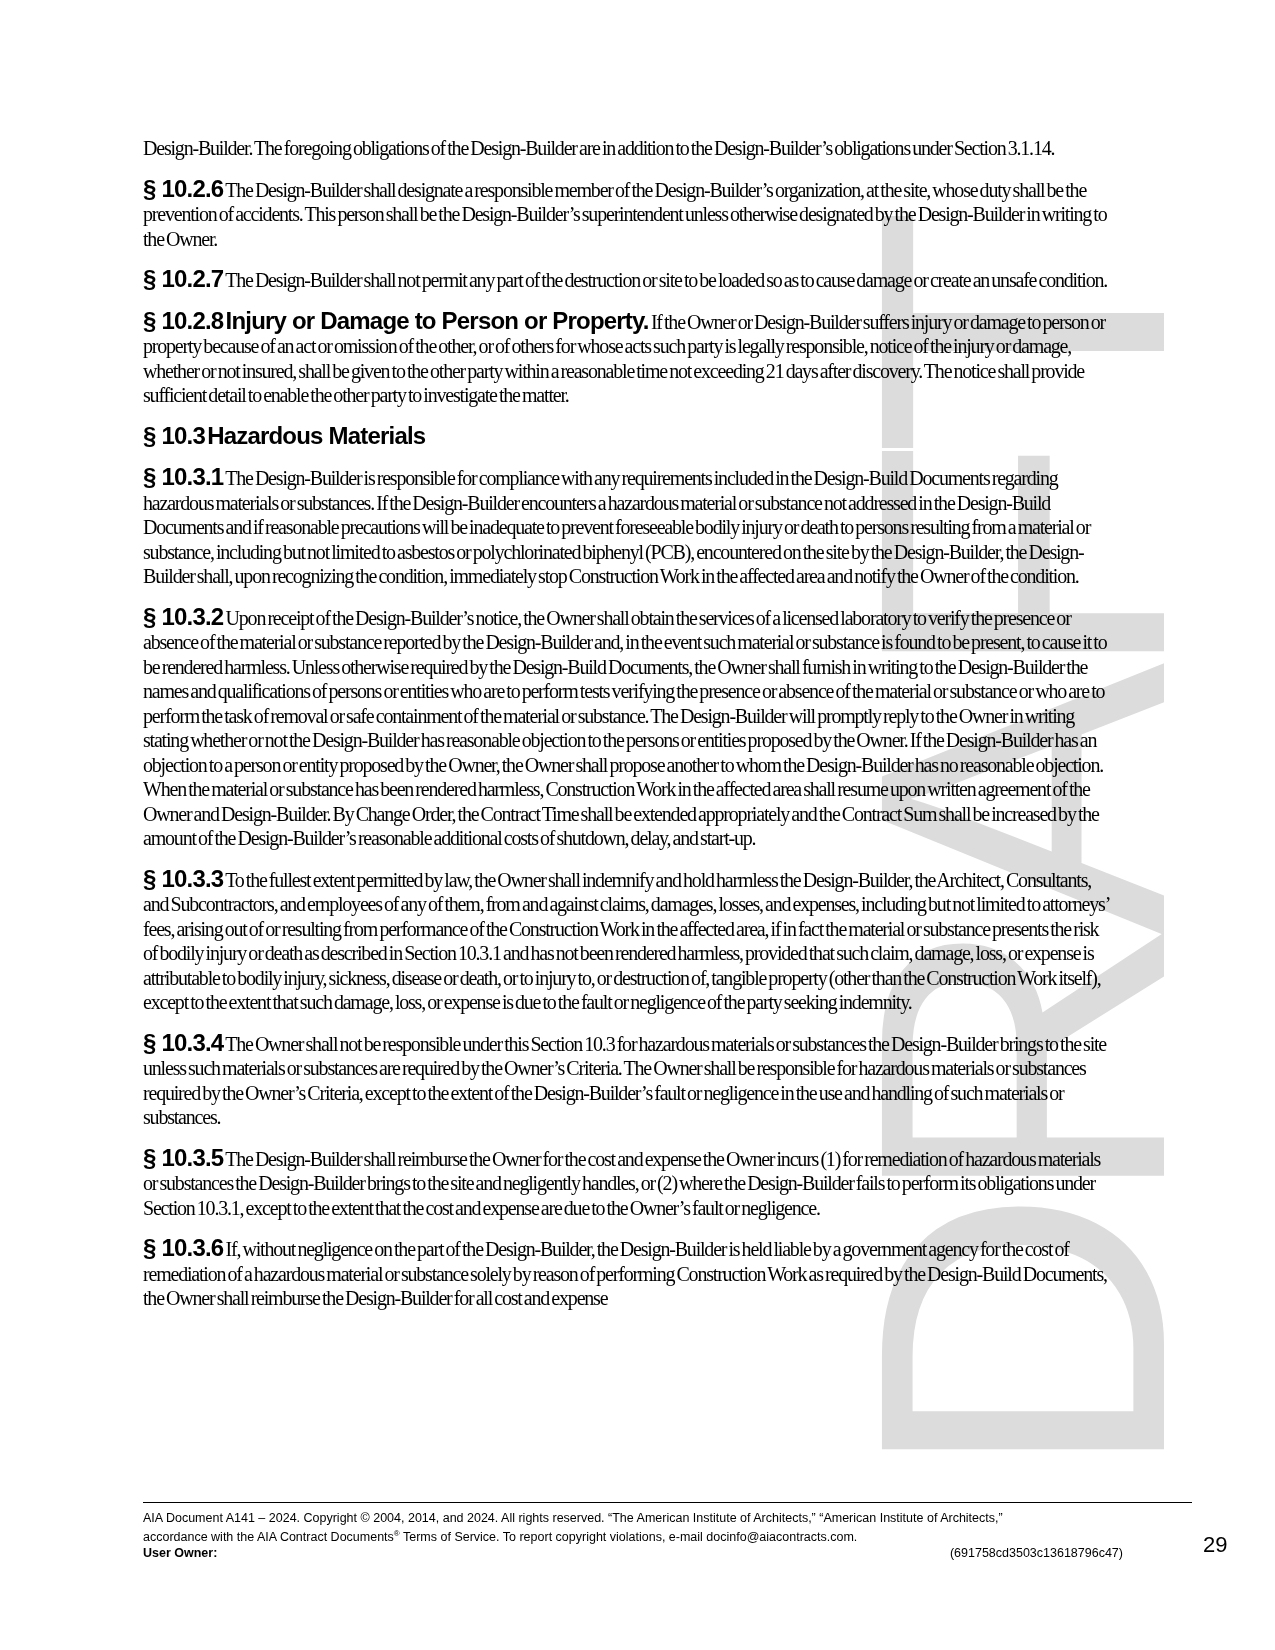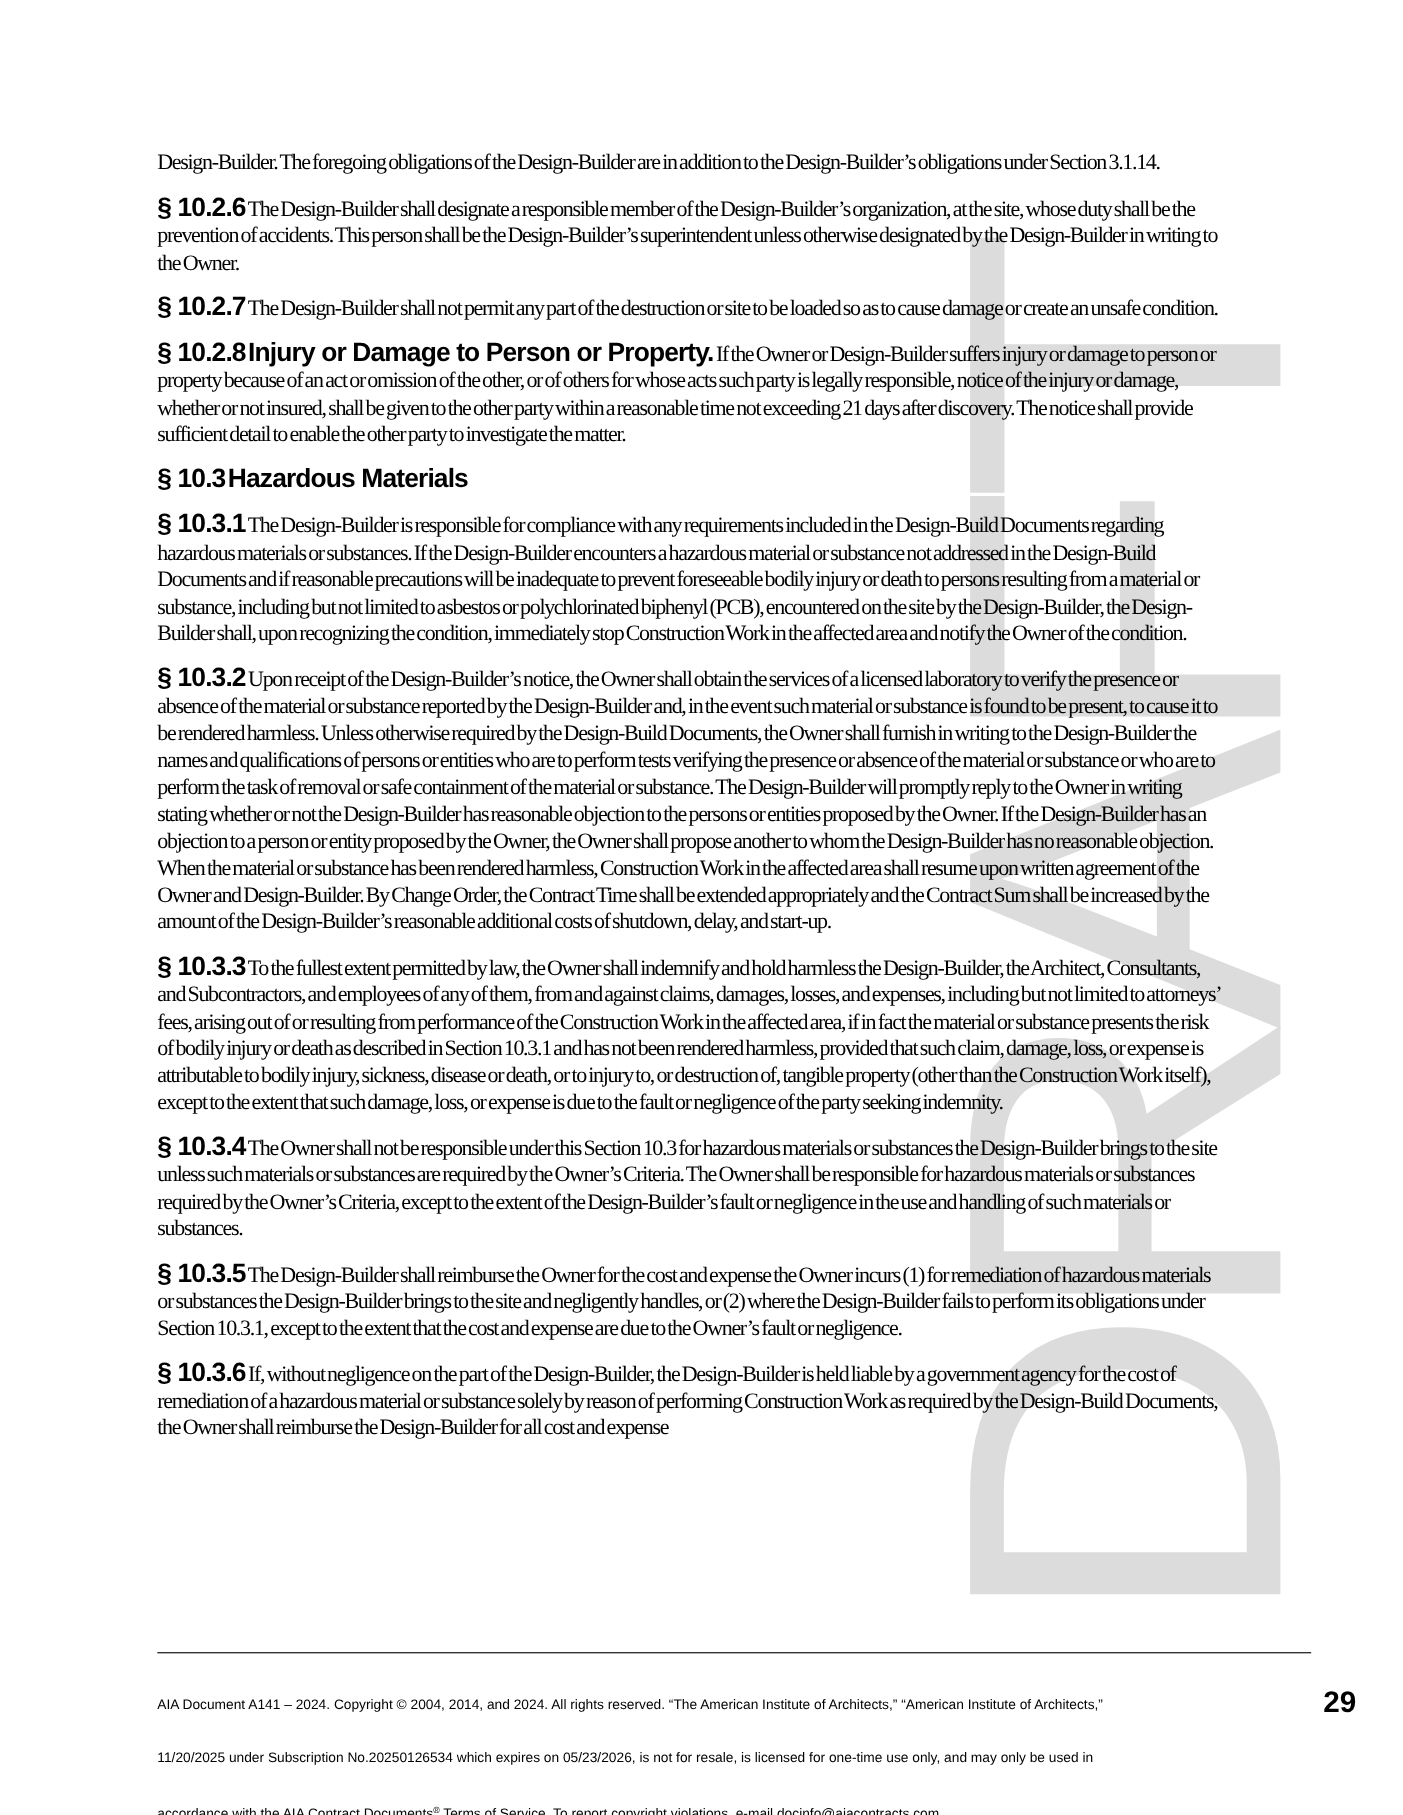--- a/index.html
+++ b/index.html
@@ -24,28 +24,28 @@
   .sec {
     font-family:"Liberation Sans", sans-serif; font-weight:bold;
     font-size:24px; letter-spacing:-0.8px; word-spacing:0;
   }
   .footer {
     position:absolute; left:143px; top:1502px; width:1049px; z-index:1;
     border-top:1.5px solid #000; padding-top:7px;
     font-family:"Liberation Sans", sans-serif; font-size:12.5px; line-height:16px;
     letter-spacing:0; word-spacing:0;
   }
-  .footer-line { white-space:nowrap;margin-top:32px; }
+  .footer-line { white-space:nowrap; }
   .footer-line sup { font-size:8px; vertical-align:super; }
   .usernotes-row { position:relative; width:980px; height:16px; }
   .usernotes { font-weight:bold; }
   .doc-id { position:absolute; right:0; top:0; }
   .page-number {
     position:absolute; left:1203px; top:1532px; z-index:1;
-    font-family:"Liberation Sans", sans-serif; font-size:27px; font-weight:bold;
+    font-family:"Liberation Sans", sans-serif; font-size:22px; font-weight:normal;
   }
 </style>
 </head>
 <body>
 
 <div class="page">
 
   <div class="watermark" style="color: rgb(220, 220, 220);">DRAFT</div>
 
   <div class="content">
@@ -58,21 +58,20 @@
       <div class="para"><span class="sec">§ 10.3.2</span> <span>Upon receipt of the Design-Builder’s notice, the Owner shall obtain the services of a licensed laboratory to verify the presence or absence of the material or substance reported by the Design-Builder and, in the event such material or substance is found to be present, to cause it to be rendered harmless. Unless otherwise required by the Design-Build Documents, the Owner shall furnish in writing to the Design-Builder the names and qualifications of persons or entities who are to perform tests verifying the presence or absence of the material or substance or who are to perform the task of removal or safe containment of the material or substance. The Design-Builder will promptly reply to the Owner in writing stating whether or not the Design-Builder has reasonable objection to the persons or entities proposed by the Owner. If the Design-Builder has an objection to a person or entity proposed by the Owner, the Owner shall propose another to whom the Design-Builder has no reasonable objection. When the material or substance has been rendered harmless, Construction Work in the affected area shall resume upon written agreement of the Owner and Design-Builder. By Change Order, the Contract Time shall be extended appropriately and the Contract Sum shall be increased by the amount of the Design-Builder’s reasonable additional costs of shutdown, delay, and start-up.</span></div>
       <div class="para"><span class="sec">§ 10.3.3</span> <span>To the fullest extent permitted by law, the Owner shall indemnify and hold harmless the Design-Builder, the Architect, Consultants, and Subcontractors, and employees of any of them, from and against claims, damages, losses, and expenses, including but not limited to attorneys’ fees, arising out of or resulting from performance of the Construction Work in the affected area, if in fact the material or substance presents the risk of bodily injury or death as described in Section 10.3.1 and has not been rendered harmless, provided that such claim, damage, loss, or expense is attributable to bodily injury, sickness, disease or death, or to injury to, or destruction of, tangible property (other than the Construction Work itself), except to the extent that such damage, loss, or expense is due to the fault or negligence of the party seeking indemnity.</span></div>
       <div class="para"><span class="sec">§ 10.3.4</span> <span>The Owner shall not be responsible under this Section 10.3 for hazardous materials or substances the Design-Builder brings to the site unless such materials or substances are required by the Owner’s Criteria. The Owner shall be responsible for hazardous materials or substances required by the Owner’s Criteria, except to the extent of the Design-Builder’s fault or negligence in the use and handling of such materials or substances.</span></div>
       <div class="para"><span class="sec">§ 10.3.5</span> <span>The Design-Builder shall reimburse the Owner for the cost and expense the Owner incurs (1) for remediation of hazardous materials or substances the Design-Builder brings to the site and negligently handles, or (2) where the Design-Builder fails to perform its obligations under Section 10.3.1, except to the extent that the cost and expense are due to the Owner’s fault or negligence.</span></div>
       <div class="para"><span class="sec">§ 10.3.6</span> <span>If, without negligence on the part of the Design-Builder, the Design-Builder is held liable by a government agency for the cost of remediation of a hazardous material or substance solely by reason of performing Construction Work as required by the Design-Build Documents, the Owner shall reimburse the Design-Builder for all cost and expense</span></div>
     </div>
 
   <div class="footer">
     <div>
         <div class="footer-line">AIA Document A141 – 2024. Copyright © 2004, 2014, and 2024. All rights reserved. “The American Institute of Architects,” “American Institute of Architects,”</div>
-        <div class="footer-line">11/20/2025 under Subscription No.20250126534 which expires on 05/23/2026, is not for resale, is licensed for one-time use only, and may only be used in</div>
         <div class="footer-line">accordance with the AIA Contract Documents<sup>®</sup> Terms of Service. To report copyright violations, e-mail docinfo@aiacontracts.com.</div>
       </div>
     <div class="footer-line usernotes-row">
       <span class="usernotes">User Owner:</span>
       <span class="doc-id">(691758cd3503c13618796c47)</span>
     </div>
   </div>
 
   <div class="page-number">29</div>
 

